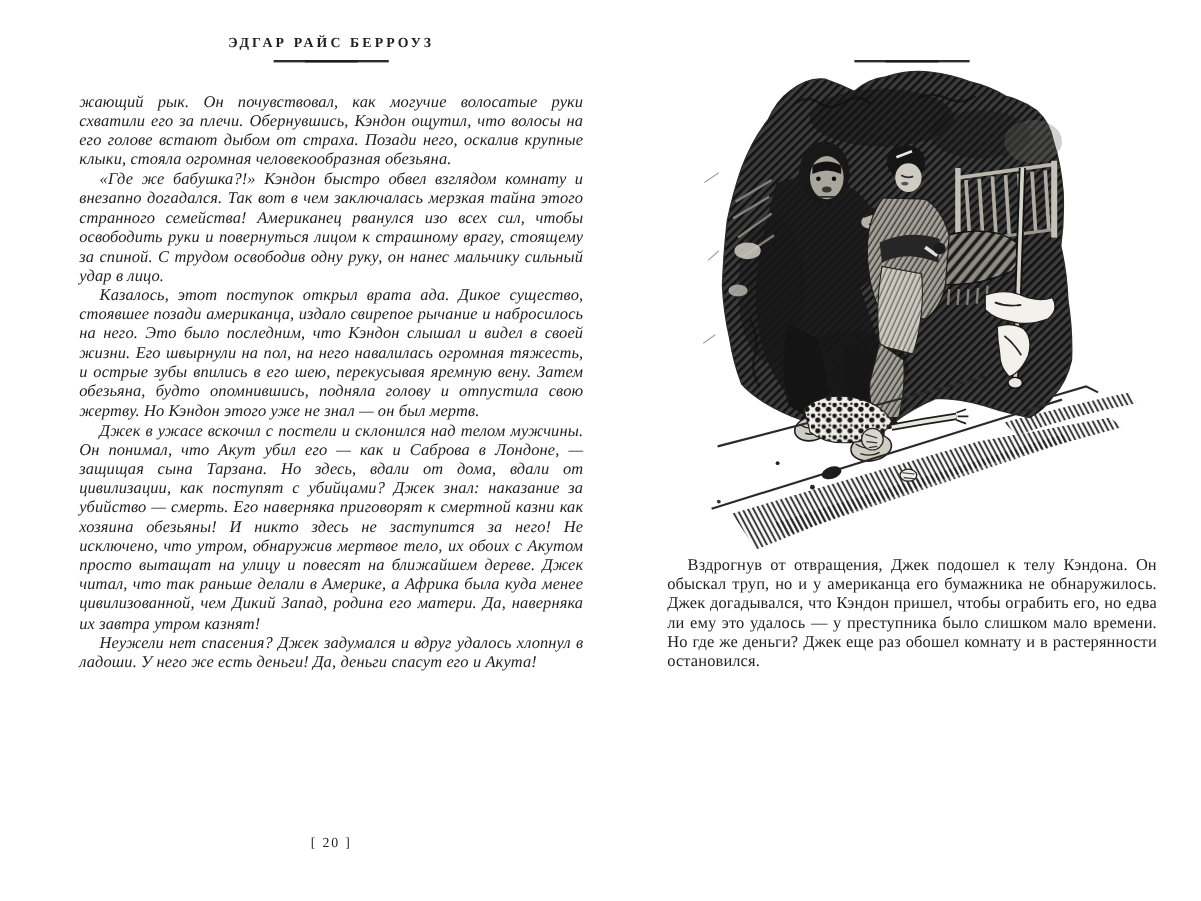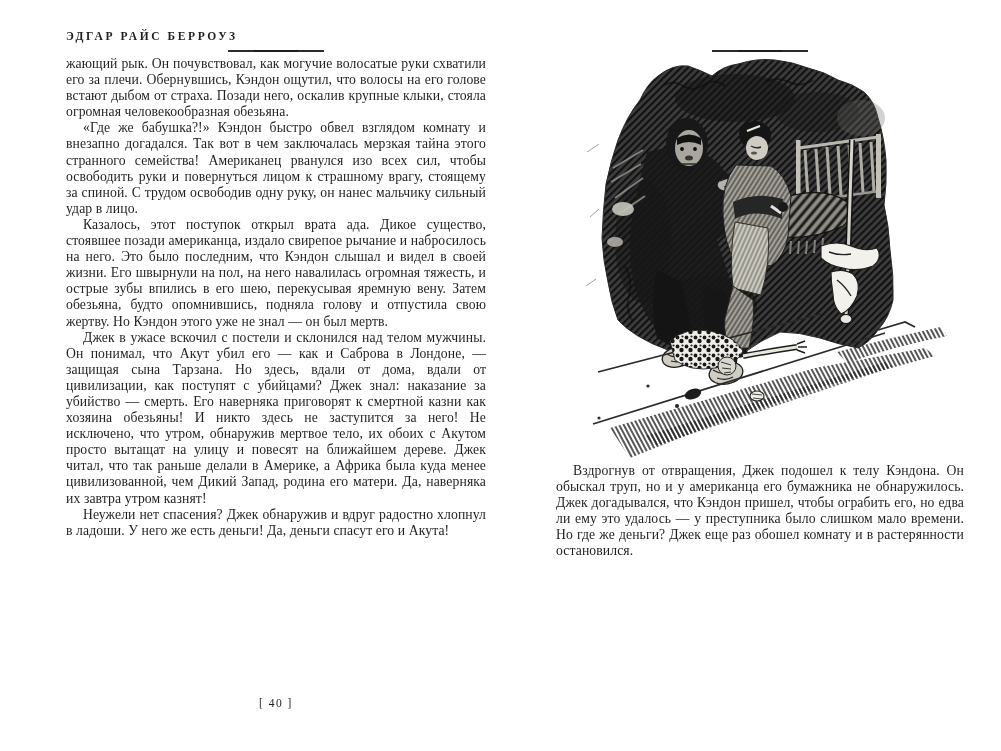--- a/index.html
+++ b/index.html
@@ -5,35 +5,35 @@
   html,body{margin:0;padding:0;}
   body{
     width:1001px;height:751px;position:relative;overflow:hidden;
     background:#ffffff;color:#1f1f1f;
     font-family:"Liberation Serif","DejaVu Serif",serif;
   }
   .page{position:absolute;top:0;height:751px;}
   .page-left{left:66px;width:420px;}
   .page-right{left:556px;width:408px;}
   .running-head{
-    position:absolute;top:30px;left:0;width:100%;text-align:left;
+    position:absolute;top:30px;left:0;width:100%;text-align:center;
     font-size:11.5px;font-weight:bold;letter-spacing:2.6px;white-space:nowrap;
   }
   .head-rule{
     position:absolute;top:50px;left:50%;transform:translateX(-50%);
     width:96px;height:1.5px;background:#2c2c2c;
   }
   .head-rule:after{
     content:"";position:absolute;left:26px;top:-0.5px;width:44px;height:2.5px;background:#1d1d1d;
   }
   .body-text{
     position:absolute;left:0;text-align:justify;
     font-size:13.7px;line-height:16.1px;letter-spacing:0.1px;
   }
-  .body-text-left{top:56px;width:420px;}
+  .body-text-left{top:77px;width:420px;font-style:italic;}
   .body-text-right{top:463px;width:408px;}
   .body-text p{margin:0;}
   .body-text p.indent{text-indent:17px;}
   .page-number{
     position:absolute;top:697px;left:0;width:100%;text-align:center;
     font-size:11.5px;letter-spacing:1.5px;
   }
   figure.illustration{position:absolute;left:585px;top:56px;width:368px;height:408px;margin:0;}
   figure.illustration svg{display:block;width:100%;height:100%;}
 </style>
@@ -43,23 +43,23 @@
 <div>
 
   <section class="page page-left">
     <div class="running-head">ЭДГАР РАЙС БЕРРОУЗ</div>
     <div class="head-rule"></div>
     <div class="body-text body-text-left">
         <p class="">жающий рык. Он почувствовал, как могучие волосатые руки схватили его за плечи. Обернувшись, Кэндон ощутил, что волосы на его голове встают дыбом от страха. Позади него, оскалив крупные клыки, стояла огромная человекообразная обезьяна.</p>
         <p class="indent">«Где же бабушка?!» Кэндон быстро обвел взглядом комнату и внезапно догадался. Так вот в чем заключалась мерзкая тайна этого странного семейства! Американец рванулся изо всех сил, чтобы освободить руки и повернуться лицом к страшному врагу, стоящему за спиной. С трудом освободив одну руку, он нанес мальчику сильный удар в лицо.</p>
         <p class="indent">Казалось, этот поступок открыл врата ада. Дикое существо, стоявшее позади американца, издало свирепое рычание и набросилось на него. Это было последним, что Кэндон слышал и видел в своей жизни. Его швырнули на пол, на него навалилась огромная тяжесть, и острые зубы впились в его шею, перекусывая яремную вену. Затем обезьяна, будто опомнившись, подняла голову и отпустила свою жертву. Но Кэндон этого уже не знал — он был мертв.</p>
         <p class="indent">Джек в ужасе вскочил с постели и склонился над телом мужчины. Он понимал, что Акут убил его — как и Саброва в Лондоне, — защищая сына Тарзана. Но здесь, вдали от дома, вдали от цивилизации, как поступят с убийцами? Джек знал: наказание за убийство — смерть. Его наверняка приговорят к смертной казни как хозяина обезьяны! И никто здесь не заступится за него! Не исключено, что утром, обнаружив мертвое тело, их обоих с Акутом просто вытащат на улицу и повесят на ближайшем дереве. Джек читал, что так раньше делали в Америке, а Африка была куда менее цивилизованной, чем Дикий Запад, родина его матери. Да, наверняка их завтра утром казнят!</p>
-        <p class="indent">Неужели нет спасения? Джек обнаружив и вдруг радостно хлопнул в ладоши. У него же есть деньги! Да, деньги спасут его и Акута!</p>
+        <p class="indent">Неужели нет спасения? Джек задумался и вдруг удалось хлопнул в ладоши. У него же есть деньги! Да, деньги спасут его и Акута!</p>
       </div>
-    <div class="page-number">[ 40 ]</div>
+    <div class="page-number">[ 20 ]</div>
   </section>
 
   <section class="page page-right">
     <div class="head-rule"></div>
     <div class="body-text body-text-right">
         <p class="indent">Вздрогнув от отвращения, Джек подошел к телу Кэндона. Он обыскал труп, но и у американца его бумажника не обнаружилось. Джек догадывался, что Кэндон пришел, чтобы ограбить его, но едва ли ему это удалось — у преступника было слишком мало времени. Но где же деньги? Джек еще раз обошел комнату и в растерянности остановился.</p>
       </div>
   </section>
 
   <figure class="illustration" role="img" aria-label="Ink drawing: a great ape and a boy in striped clothes stand over a man's body sprawled on the floor beside a bed">

